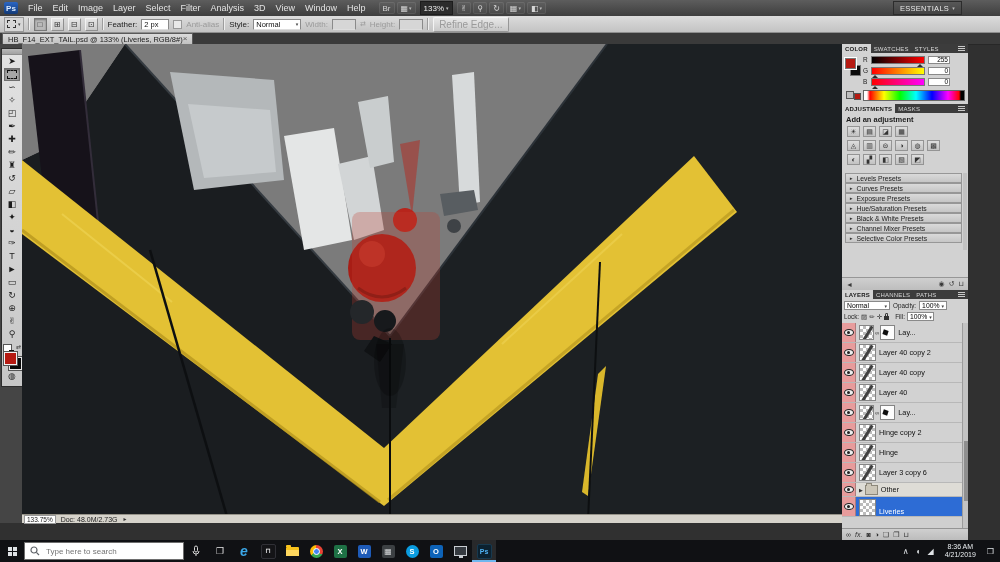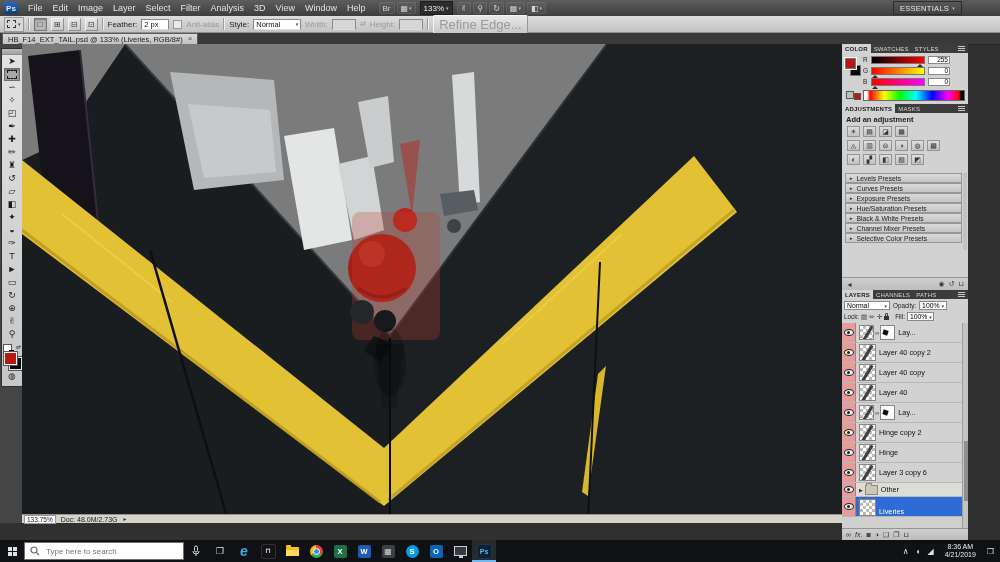--- a/index.html
+++ b/index.html
@@ -31,27 +31,27 @@
   .mqmini{width:7px;height:6px;border:1px dashed #333;display:inline-block;}
   .modebtn{width:13px;height:13px;display:inline-flex;align-items:center;justify-content:center;font-size:8px;color:#333;
     background:linear-gradient(#e5e5e5,#c9c9c9);border:1px solid #8f8f8f;border-top-color:#f2f2f2;border-left-color:#f2f2f2;box-sizing:border-box;}
   .modebtn.pressed{background:#b9b9b9;box-shadow:inset 0 1px 2px rgba(0,0,0,.35);border-color:#777;}
   .bar-field{background:#fff;border:1px solid #8a8a8a;border-bottom-color:#ddd;font-size:7.5px;color:#111;
     display:inline-flex;align-items:center;padding:0 2px;height:11px;box-sizing:border-box;gap:2px;}
   .bar-field.dis{background:#d6d6d6;color:#999;}
   .cb{width:7px;height:7px;background:#e9e9e9;border:1px solid #999;display:inline-block;}
   .dis{color:#9a9a9a;}
   .raisedbtn{background:linear-gradient(#e8e8e8,#c8c8c8);border:1px solid #979797;border-top-color:#f4f4f4;
-    border-left-color:#f4f4f4;border-radius:2px;padding:1px 5px;font-size:13px;}
+    border-left-color:#f4f4f4;border-radius:2px;padding:1px 5px;font-size:10px;}
   .ddk{font-size:5px;color:#444;}
 
   
   #tabbar{position:absolute;left:0;top:33px;width:1000px;height:11px;background:#3a3a3a;border-bottom:1px solid #272727;}
   .doctab{position:absolute;left:2px;top:0;height:11px;background:linear-gradient(#dbdbdb,#c2c2c2);
-    border:1px solid #5a5a5a;border-bottom:none;display:flex;align-items:center;gap:5px;padding:0 5px;
+    border:1px solid #5a5a5a;border-bottom:none;display:flex;align-items:center;padding:0 5px;
     font-size:7.5px;color:#1a1a1a;box-sizing:border-box;}
   .tclose{color:#555;font-size:8px;line-height:1;}
 
   
   #toolrail{position:absolute;left:0;top:44px;width:22px;height:479px;background:#454545;}
   #toolbox{position:absolute;left:1px;top:4px;width:20px;background:linear-gradient(#e2e2e2,#c7c7c7);
     border:1px solid #2e2e2e;padding-bottom:3px;}
   #tbhead{height:5px;background:linear-gradient(#b9b9b9,#a2a2a2);border-bottom:1px solid #8b8b8b;}
   .tool{width:16px;height:13px;margin:0 auto;display:flex;align-items:center;justify-content:center;
     font-size:9px;line-height:1;color:#1c1c1c;box-sizing:border-box;}

